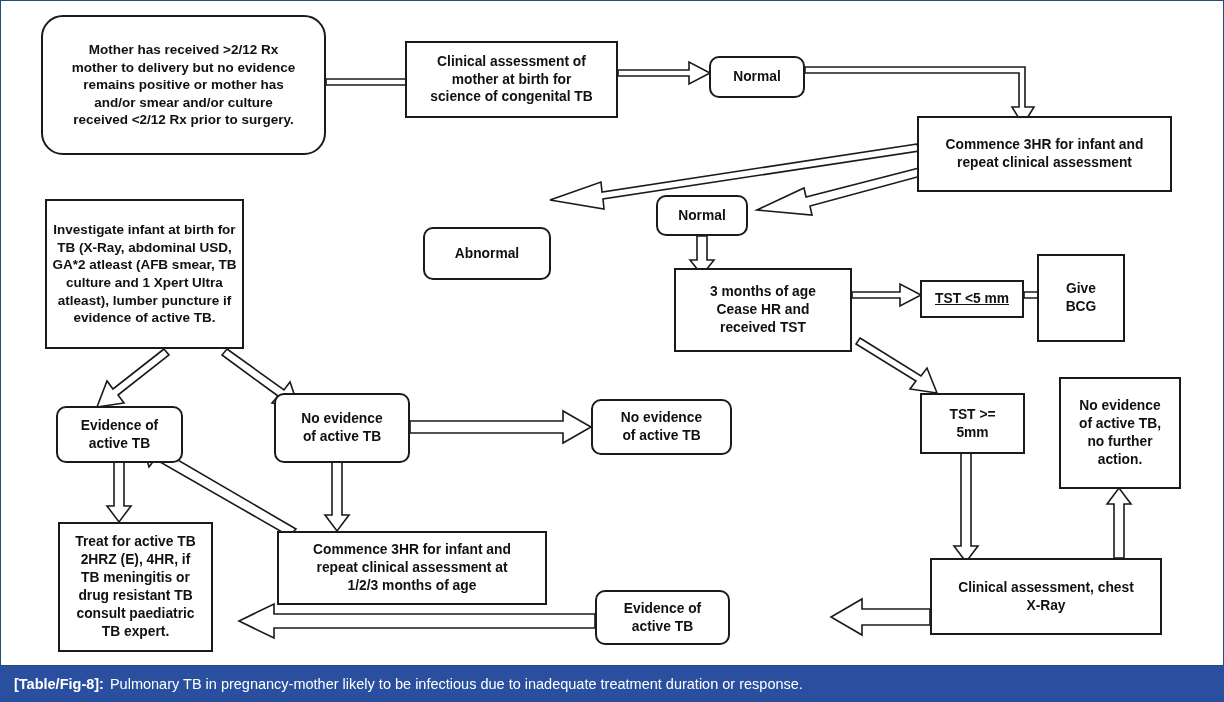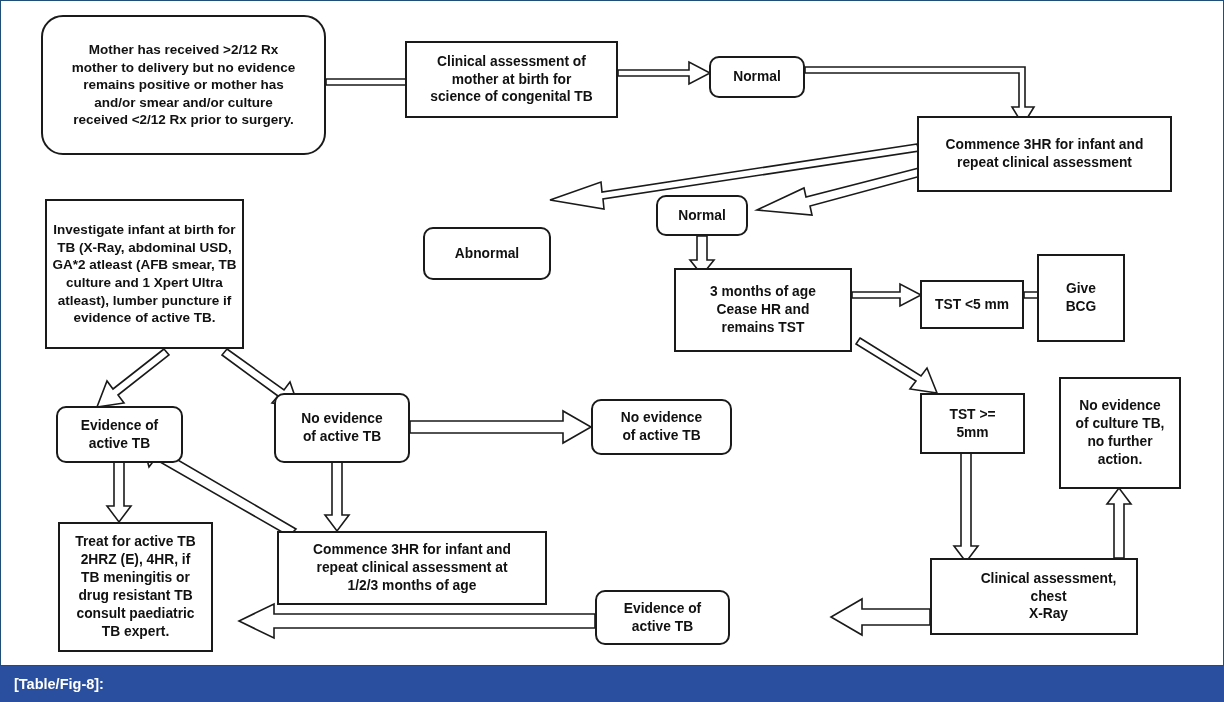--- a/index.html
+++ b/index.html
@@ -148,25 +148,25 @@
         <div>culture and 1 Xpert Ultra</div>
         <div>atleast), lumber puncture if</div>
         <div>evidence of active TB.</div>
       </div>
     </div>
 
     <div class="box f14" style="left:673px;top:267px;width:178px;height:84px;">
       <div>
         <div>3 months of age</div>
         <div>Cease HR and</div>
-        <div>remains TST</div>
-      </div>
-    </div>
-
-    <div class="box f14" style="left:919px;top:279px;width:104px;height:49px;">
+        <div>received TST</div>
+      </div>
+    </div>
+
+    <div class="box f14" style="left:919px;top:279px;width:104px;height:38px;text-decoration:underline;">
       <div>
         <div>TST &lt;5 mm</div>
       </div>
     </div>
 
     <div class="box f14" style="left:1036px;top:253px;width:88px;height:88px;">
       <div>
         <div>Give</div>
         <div>BCG</div>
       </div>
@@ -196,21 +196,21 @@
     <div class="box f14" style="left:919px;top:392px;width:105px;height:61px;">
       <div>
         <div>TST &gt;=</div>
         <div>5mm</div>
       </div>
     </div>
 
     <div class="box f14" style="left:1058px;top:376px;width:122px;height:112px;">
       <div>
         <div>No evidence</div>
-        <div>of culture TB,</div>
+        <div>of active TB,</div>
         <div>no further</div>
         <div>action.</div>
       </div>
     </div>
 
     <div class="box f14" style="left:57px;top:521px;width:155px;height:130px;">
       <div>
         <div>Treat for active TB</div>
         <div>2HRZ (E), 4HR, if</div>
         <div>TB meningitis or</div>
@@ -228,26 +228,27 @@
       </div>
     </div>
 
     <div class="box rounded f14" style="left:594px;top:589px;width:135px;height:55px;">
       <div>
         <div>Evidence of</div>
         <div>active TB</div>
       </div>
     </div>
 
-    <div class="box f14" style="left:929px;top:557px;width:208px;height:77px;padding-left:34px;">
+    <div class="box f14" style="left:929px;top:557px;width:232px;height:77px;">
       <div>
         <div>Clinical assessment, chest</div>
         <div>X-Ray</div>
       </div>
     </div>
 
   </div>
 
   <div class="caption">
     <span class="lbl">[Table/Fig-8]:</span>
+    <span class="txt">Pulmonary TB in pregnancy-mother likely to be infectious due to inadequate treatment duration or response.</span>
   </div>
 
 </div>
 
 </body></html>

